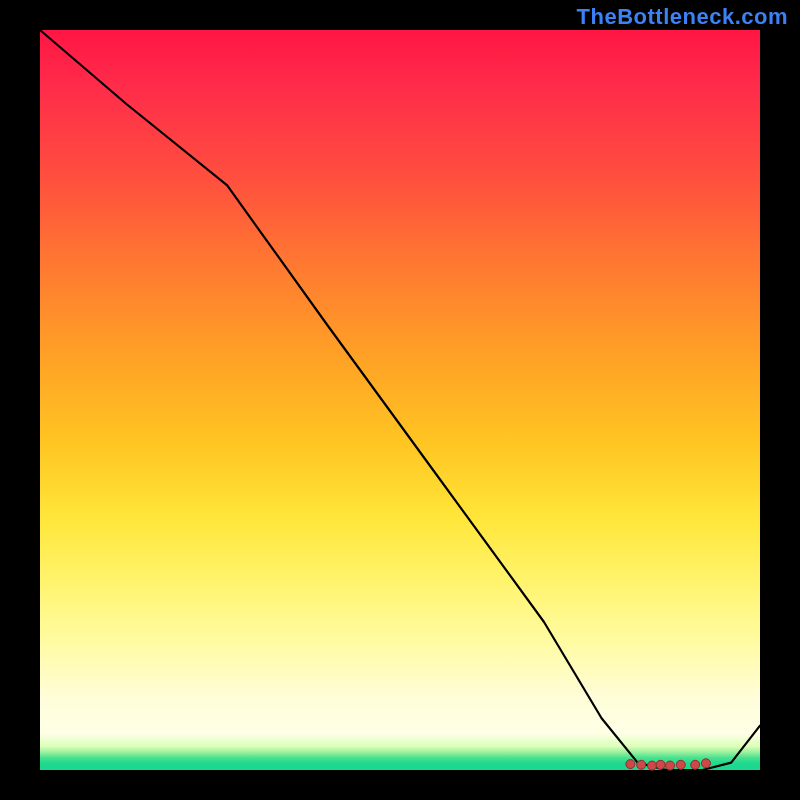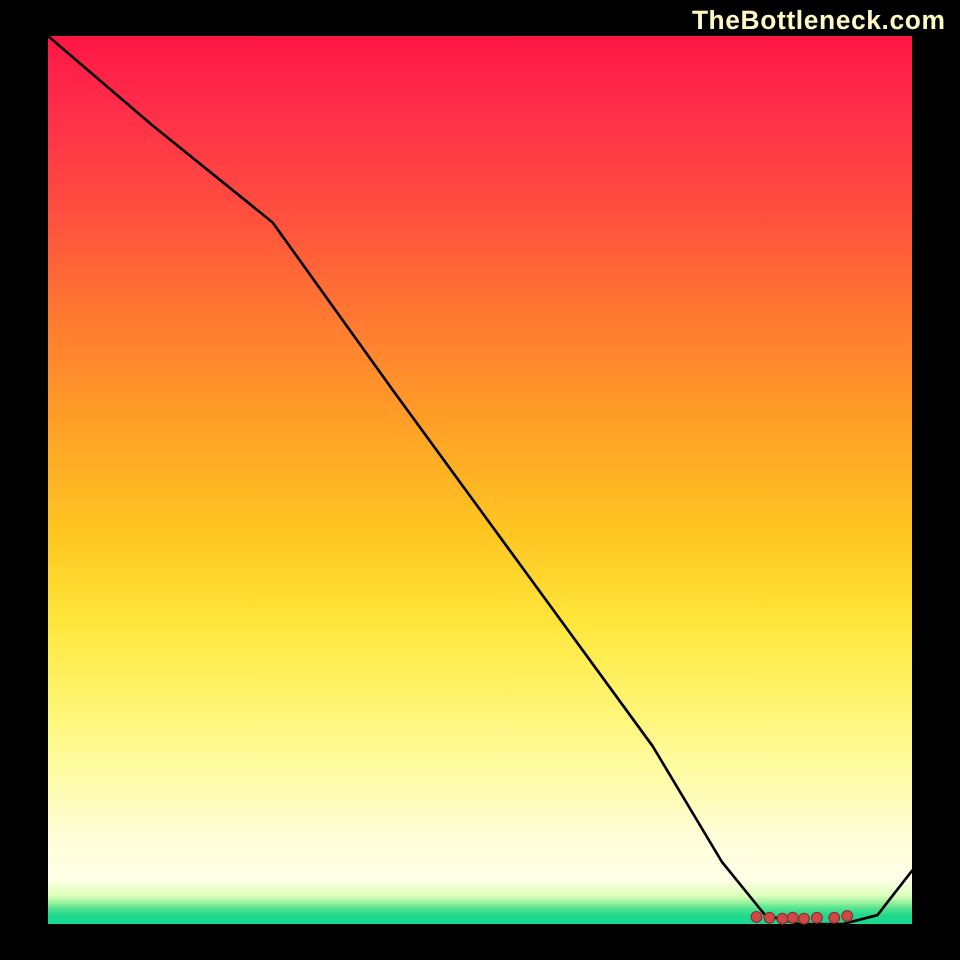--- a/index.html
+++ b/index.html
@@ -14,21 +14,21 @@
   .frame {
     position: relative;
     width: 800px;
     height: 800px;
     background: #000;
   }
   .watermark {
     position: absolute;
     top: 4px;
     right: 12px;
-    color: #fef9c3;
+    color: #3b82f6;
     font-size: 22px;
     font-weight: 600;
     letter-spacing: 0.5px;
     user-select: none;
   }
   .plot-area {
     position: absolute;
     left: 40px;
     top: 30px;
     width: 720px;

